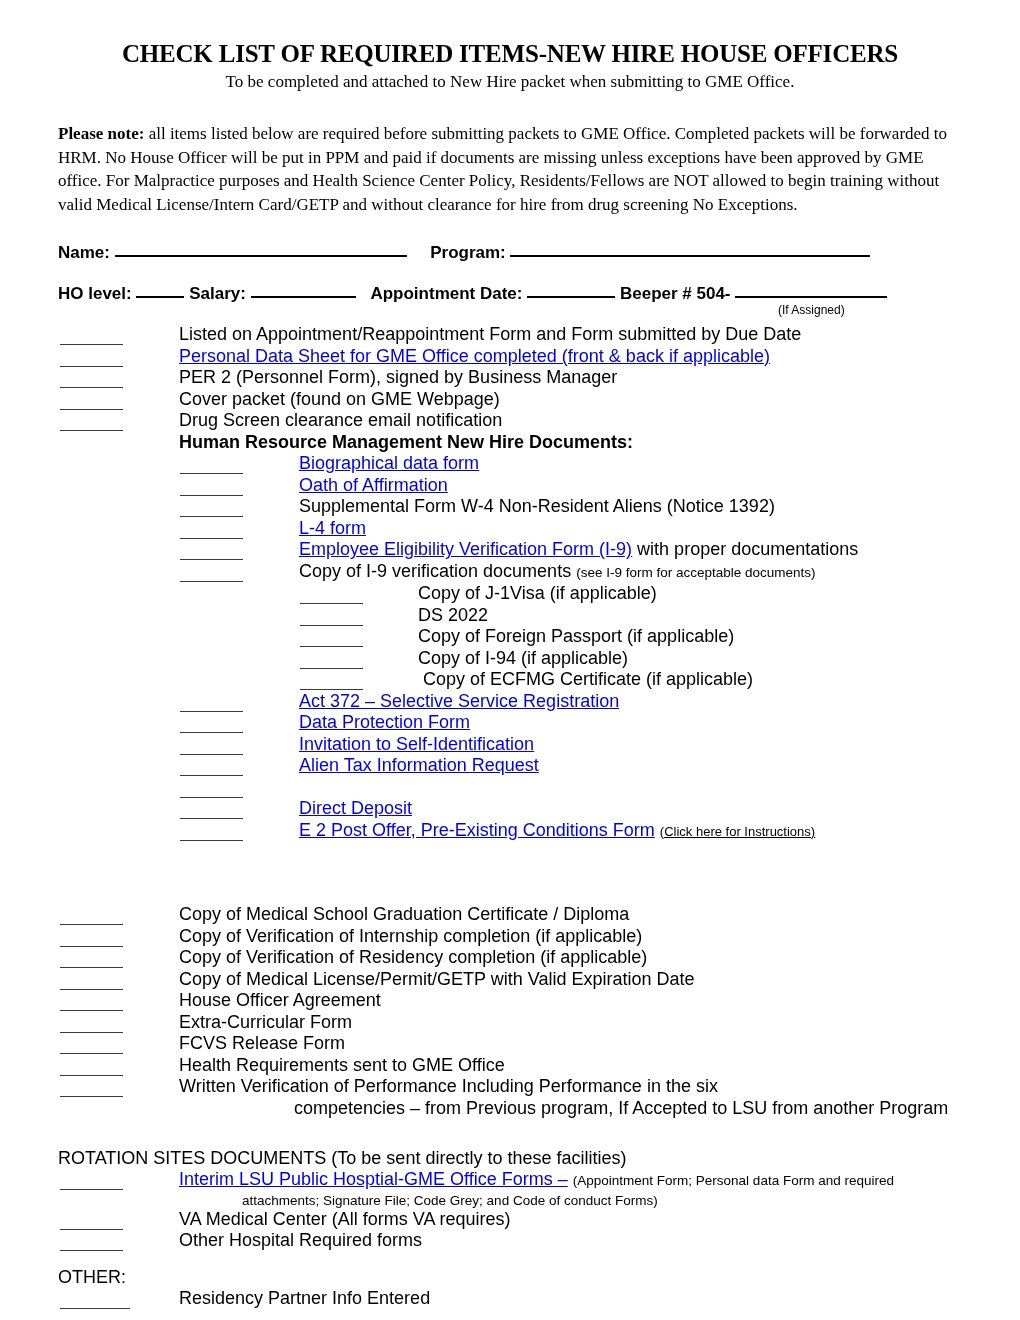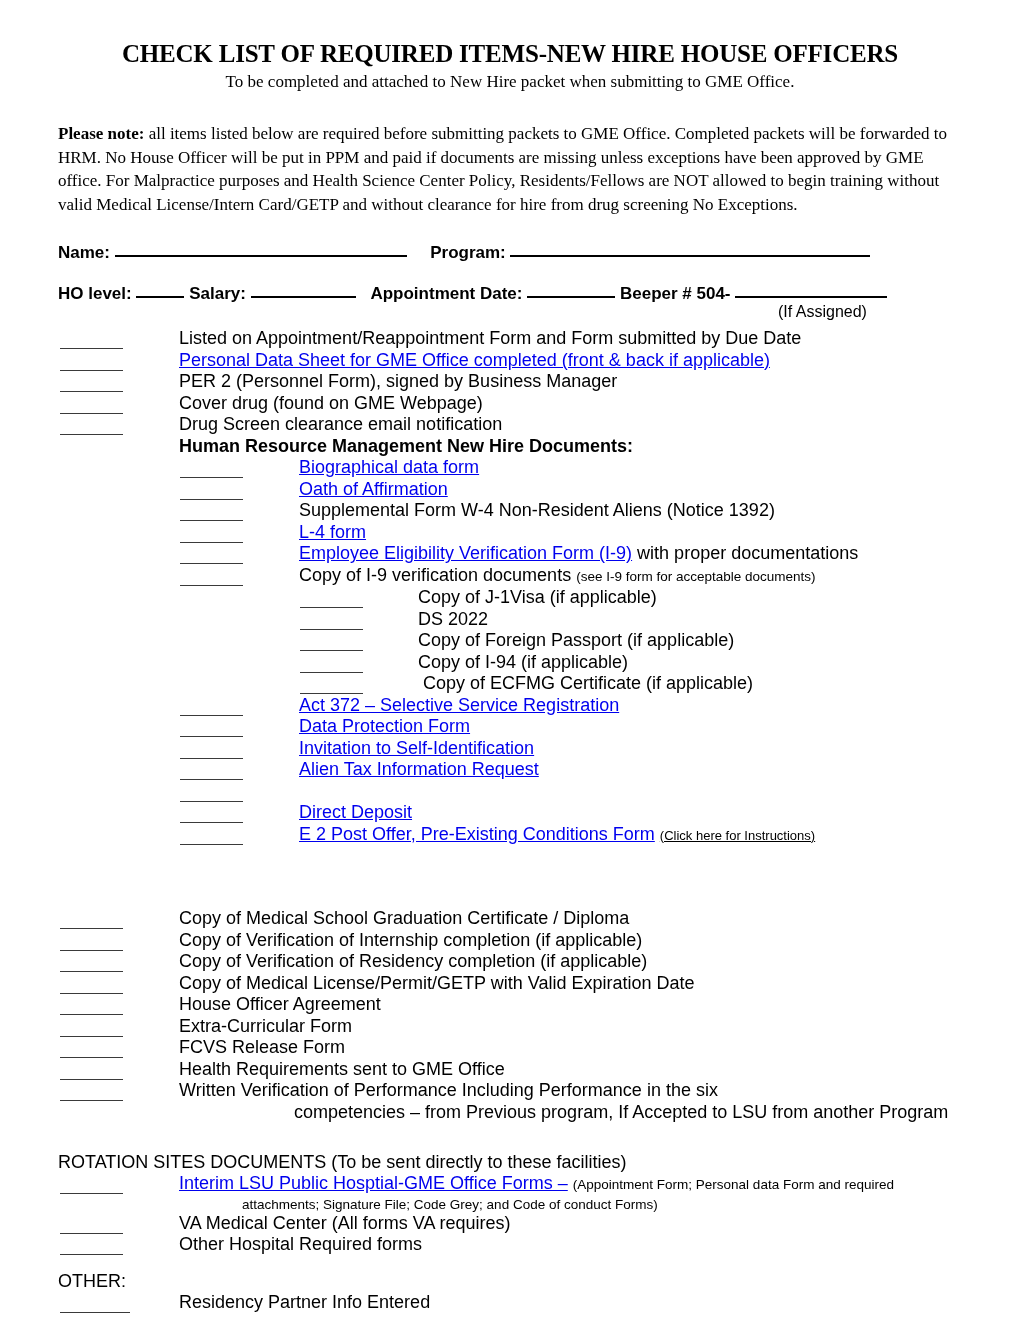--- a/index.html
+++ b/index.html
@@ -62,21 +62,21 @@
   .field-row { margin-bottom: 0; white-space: nowrap; }
   .field-row-2 { margin-top: 22px; }
   .blank-inline {
     display: inline-block;
     border-bottom: 2px solid #000;
     vertical-align: 1px;
     height: 13px;
   }
   .if-assigned {
     font-weight: normal;
-    font-size: 16px;
+    font-size: 12px;
     display: block;
     text-align: left;
     padding-left: 720px;
     margin-top: 2px;
     line-height: 1;
   }
 
   
   .checklist { margin-top: 8px; }
   .row {
@@ -184,21 +184,21 @@
     <div class="row lvl1">
       <span class="blank"></span>
       <span class="txt lnk">Personal Data Sheet for GME Office completed (front &amp; back if applicable)</span>
     </div>
     <div class="row lvl1">
       <span class="blank"></span>
       <span class="txt">PER 2 (Personnel Form), signed by Business Manager</span>
     </div>
     <div class="row lvl1">
       <span class="blank"></span>
-      <span class="txt">Cover drug (found on GME Webpage)</span>
+      <span class="txt">Cover packet (found on GME Webpage)</span>
     </div>
     <div class="row lvl1">
       <span class="blank"></span>
       <span class="txt">Drug Screen clearance email notification</span>
     </div>
 
     <div class="row lvl1 row-noline">
       <span class="blank"></span>
       <span class="txt bold">Human Resource Management New Hire Documents:</span>
     </div>

